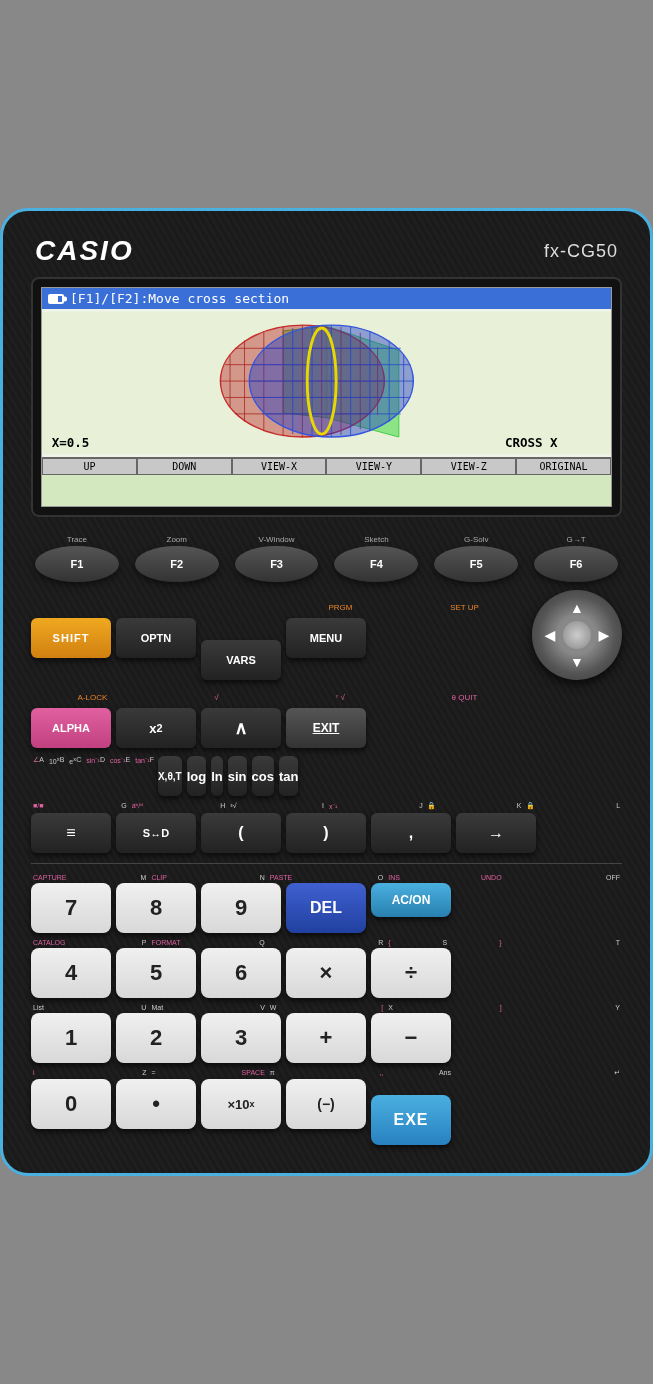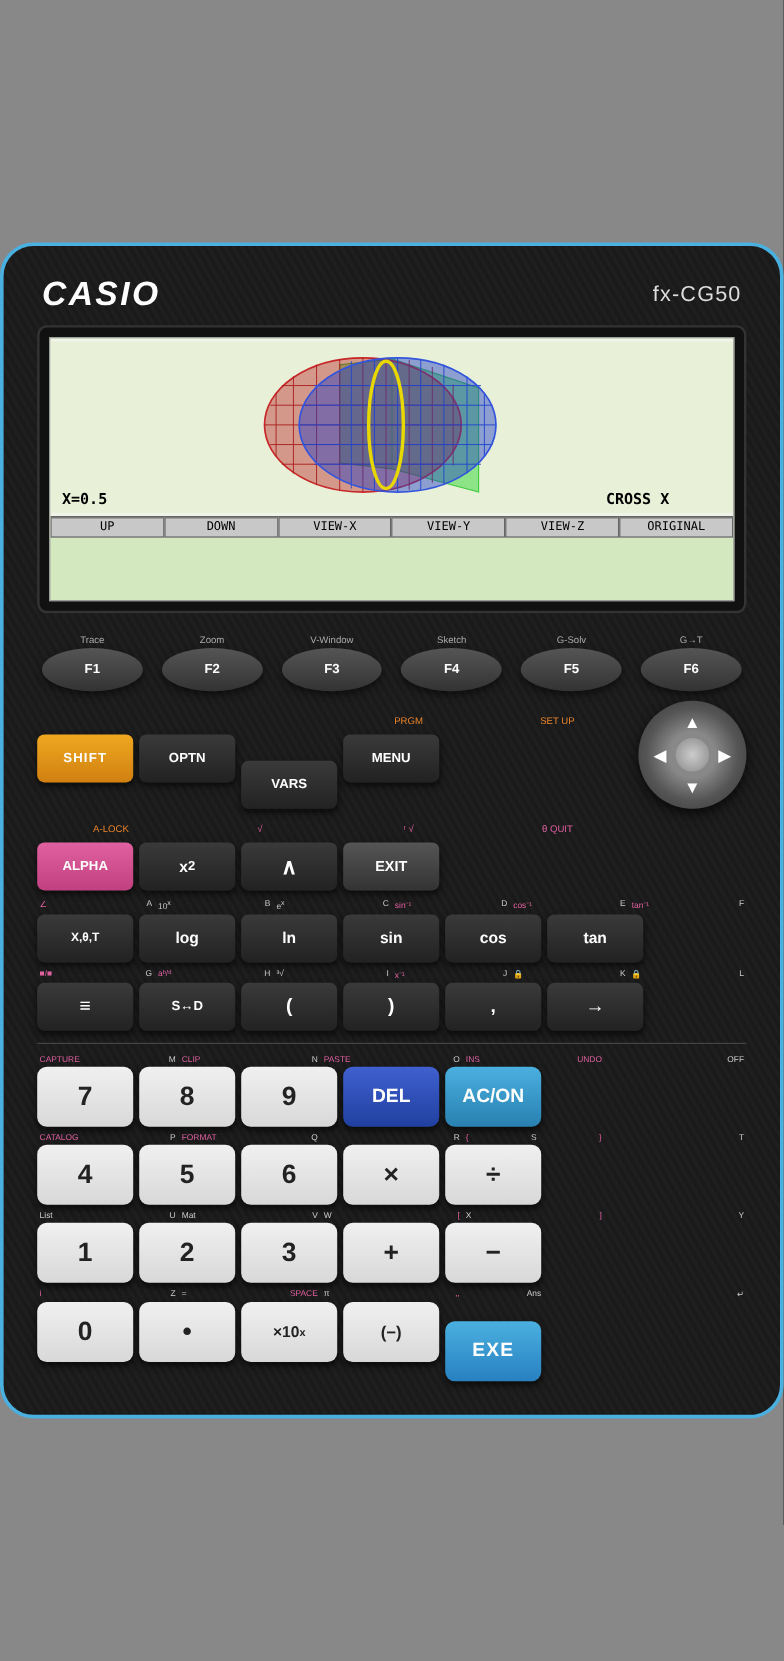--- a/index.html
+++ b/index.html
@@ -206,20 +206,21 @@
     }
     .btn-exe {
       background: linear-gradient(180deg, #4ab0e0 0%, #2880c0 100%);
       color: #fff;
       font-size: 14px;
       margin-top: 16px;
     }
     .btn-exit {
       background: linear-gradient(180deg, #555 0%, #333 100%);
       color: #fff;
+      text-decoration: underline;
     }
     
     .dpad-container {
       width: 90px;
       height: 90px;
       position: relative;
       flex-shrink: 0;
     }
     .dpad {
       width: 90px;
@@ -266,20 +267,26 @@
 <div class="calculator">
 
   <div class="header">
     <span class="casio-logo">CASIO</span>
     <span class="model-name">fx-CG50</span>
   </div>
 
   <div class="screen-container">
     <div class="screen">
 
+      <div class="screen-header">
+        <span class="battery-icon">
+            <div class="battery-fill"></div>
+          </span>
+        <span>[F1]/[F2]:Move cross section</span>
+      </div>
 
       <div class="screen-graph">
 
         <svg width="100%" height="148" viewBox="0 0 590 148">
 
           <rect width="590" height="148" fill="#e8f0d8"></rect>
 
           <polygon points="295,15 370,40 370,130 295,110" fill="rgba(80,220,80,0.6)" stroke="#40cc40" stroke-width="1"></polygon>
           <polygon points="250,20 295,15 295,110 250,105" fill="rgba(60,200,60,0.5)" stroke="#30bb30" stroke-width="1"></polygon>
           <line x1="295" y1="15" x2="295" y2="110" stroke="#60dd60" stroke-width="2"></line>
@@ -409,21 +416,21 @@
           <button class="btn btn-alpha" style="font-size:11px;">ALPHA</button>
           <button class="btn btn-dark" style="font-size:13px;">x<sup>2</sup></button>
           <button class="btn btn-dark" style="font-size:18px;">∧</button>
           <button class="btn btn-exit" style="font-size:12px;">EXIT</button>
         </div>
       </div>
 
       <div style="width:90px; flex-shrink:0;"></div>
     </div>
 
-    <div style="display:flex; flex-direction:column; gap:2px; margin-top:2px;">
+    <div style="display:flex; flex-direction:row; gap:2px; margin-top:2px;">
       <div style="display:flex; gap:5px; padding:0 2px;">
         <div style="flex:1; display:flex; justify-content:space-between; font-size:7px; color:#e060a0;">
             <span>∠</span>
             <span style="color:#ccc;">A</span>
           </div>
         <div style="flex:1; display:flex; justify-content:space-between; font-size:7px;">
             <span style="color:#ccc;">10<sup>x</sup></span>
             <span style="color:#ccc;">B</span>
           </div>
         <div style="flex:1; display:flex; justify-content:space-between; font-size:7px;">
@@ -512,21 +519,21 @@
           </div>
         <div style="flex:1; display:flex; justify-content:flex-end; font-size:7px;">
             <span style="color:#ccc;">OFF</span>
           </div>
       </div>
       <div style="display:flex; gap:5px;">
         <button class="btn btn-white" style="flex:1; height:50px; font-size:22px; border-radius:8px;">7</button>
         <button class="btn btn-white" style="flex:1; height:50px; font-size:22px; border-radius:8px;">8</button>
         <button class="btn btn-white" style="flex:1; height:50px; font-size:22px; border-radius:8px;">9</button>
         <button class="btn btn-del" style="flex:1; height:50px; font-size:16px; border-radius:8px;">DEL</button>
-        <button class="btn btn-blue" style="flex:1; height:50px; font-size:16px; border-radius:8px;">AC/ON</button>
+        <button class="btn btn-blue" style="flex:1; height:34px; font-size:12px; border-radius:8px;">AC/ON</button>
       </div>
     </div>
 
     <div style="display:flex; flex-direction:column; gap:2px;">
       <div style="display:flex; gap:5px; padding:0 2px;">
         <div style="flex:1; display:flex; justify-content:space-between; font-size:7px;">
             <span style="color:#e060a0;">CATALOG</span>
             <span style="color:#ccc;">P</span>
           </div>
         <div style="flex:1; display:flex; justify-content:space-between; font-size:7px;">

